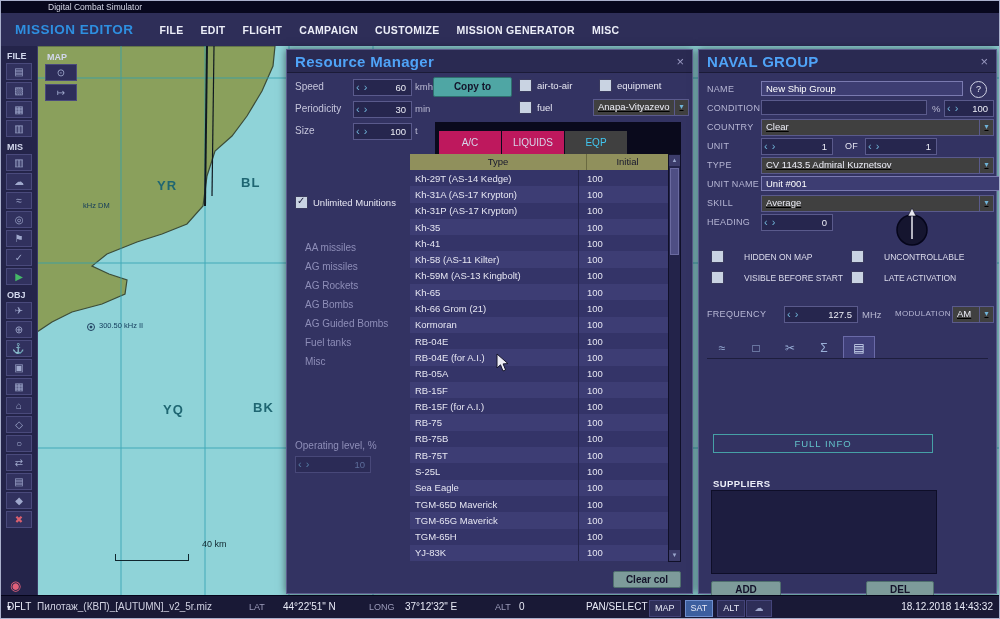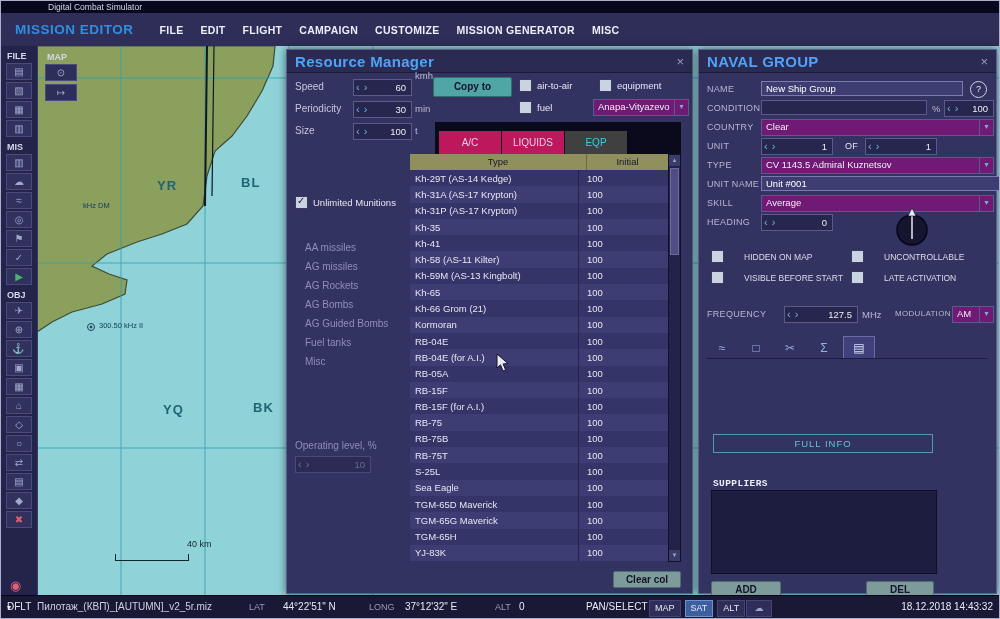--- a/index.html
+++ b/index.html
@@ -22,40 +22,40 @@
   .tb-label{color:#d2d7ec;font-size:9px;font-weight:bold;margin:5px 0 2px 6px;}
   .tb-btn{width:24px;height:15px;margin:2px auto;background:#31315e;border:1px solid #4a4a7c;display:flex;align-items:center;justify-content:center;cursor:default;}
   .tb-glyph{font-size:10px;color:#9fa8cc;line-height:1;}
   .tb-bottom{position:absolute;left:9px;bottom:4px;font-size:13px;line-height:1;cursor:default;}
 
   
   .map{position:absolute;left:36px;top:0;right:0;bottom:0;background:#8fd3d8;overflow:hidden;}
   .map svg.geo{position:absolute;left:0;top:0;}
   .grid-label{position:absolute;color:#1f6672;font-size:13px;font-weight:bold;letter-spacing:1px;}
   .map-note{position:absolute;color:#123a5a;font-size:7.5px;white-space:nowrap;}
-  .map-scale-text{position:absolute;left:150px;top:493px;color:#10262e;font-size:9px;}
+  .map-scale-text{position:absolute;left:165px;top:493px;color:#10262e;font-size:9px;}
   .map-scale-bracket{position:absolute;left:78px;top:508px;width:72px;height:6px;border-left:1.5px solid #10262e;border-right:1.5px solid #10262e;border-bottom:1.5px solid #10262e;}
   .map-tools{position:absolute;left:44px;top:6px;z-index:8;}
   .map-tools .tb-label{margin:0 0 2px 2px;}
   .mt-btn{width:30px;height:15px;margin-bottom:3px;background:#2e2e5a;border:1px solid #4a4a7c;display:flex;align-items:center;justify-content:center;cursor:default;}
 
   
   .panel{position:absolute;background:#333362;border:1px solid #5c5c8e;box-shadow:0 0 8px rgba(0,0,0,.55);z-index:10;}
   .panel-title{height:22px;background:#2a2a52;border-bottom:1px solid #1b1b38;display:flex;align-items:center;padding:0 8px;}
   .panel-title .pt-text{color:#4fa3f7;font-weight:bold;font-size:15px;letter-spacing:.3px;}
   .panel-close{margin-left:auto;color:#9a9ac2;font-size:13px;line-height:1;cursor:default;}
 
   .flabel{position:absolute;color:#c6c6dc;font-size:10px;white-space:nowrap;}
   .unit{position:absolute;color:#b9b9d2;font-size:9.5px;}
   .stepper{position:absolute;height:15px;background:#26264e;border:1px solid #5a5a8c;display:flex;align-items:center;}
   .stepper .arr{color:#6fb4d8;font-size:11px;line-height:1;padding:0 2px;cursor:default;}
   .stepper .val{flex:1;text-align:right;padding-right:5px;color:#ecedf6;font-size:9.5px;}
   .stepper.disabled{opacity:.55;}
   .stepper.disabled .val{color:#7e9cc8;}
-  .select{position:absolute;height:15px;background:#701a75;border:1px solid #5a5a8c;display:flex;align-items:stretch;}
+  .select{position:absolute;height:15px;background:#404040;border:1px solid #5a5a8c;display:flex;align-items:stretch;text-decoration:underline;}
   .select .sval{flex:1;color:#ecedf6;font-size:9.5px;line-height:13px;padding-left:4px;white-space:nowrap;overflow:hidden;}
   .select .sarr{width:13px;border-left:1px solid #5a5a8c;color:#6fb4d8;font-size:8px;text-align:center;line-height:13px;cursor:default;}
   .tinput{position:absolute;height:15px;background:#3d3d72;border:1px solid #7a7ab0;color:#fff;font-size:9.5px;padding:0 4px;font-family:"Liberation Sans",sans-serif;box-sizing:border-box;}
   .cb{width:11px;height:11px;background:#c9d3e2;border:1px solid #3a3a5e;position:relative;flex:none;}
   .cb.checked::after{content:"✓";position:absolute;left:1px;top:-2px;color:#1a1a38;font-size:10px;}
   .check{position:absolute;display:flex;align-items:center;gap:5px;cursor:default;}
   .check .cb-label{color:#e6e6f2;font-size:9.5px;white-space:nowrap;}
   .btn{position:absolute;background:#7d9b9a;border:1px solid #4f6f6e;border-radius:2px;color:#13132a;font-size:10px;font-weight:bold;text-align:center;cursor:default;}
 
   
@@ -82,21 +82,21 @@
   .ng{left:697px;right:2px;top:3px;bottom:2px;}
   .ng .flabel{color:#b6b6d4;font-size:9px;letter-spacing:.3px;}
   .help-btn{position:absolute;width:15px;height:15px;border:1px solid #cfd2e4;border-radius:50%;color:#e8eaf4;font-size:9px;line-height:15px;text-align:center;cursor:default;}
   #ng-checks{position:absolute;left:12px;top:200px;display:grid;grid-template-columns:140px auto;row-gap:8px;}
   .ng-check{display:flex;align-items:center;gap:20px;cursor:default;}
   .ng-check .cb-label{color:#dcdcEC;font-size:8.5px;white-space:nowrap;}
   #ng-tabs{position:absolute;left:8px;right:8px;top:284px;height:24px;border-bottom:1px solid #1e1e3e;display:flex;gap:4px;align-items:flex-end;}
   .ng-tab{width:30px;height:21px;display:flex;align-items:center;justify-content:center;color:#9ab0d8;font-size:12px;cursor:default;}
   .ng-tab.active{background:#40407a;border:1px solid #6a6aa8;border-bottom:none;color:#d5e2f8;}
   .full-info{position:absolute;left:14px;top:384px;width:218px;height:17px;border:1px solid #46a0a6;color:#63c2ca;font-size:9.5px;letter-spacing:1px;text-align:center;line-height:17px;cursor:default;}
-  .suppliers-label{position:absolute;left:14px;top:428px;color:#eceef8;font-size:9.5px;font-weight:bold;letter-spacing:.4px;font-family:Liberation Mono, monospace;}
+  .suppliers-label{position:absolute;left:14px;top:428px;color:#eceef8;font-size:9.5px;font-weight:bold;letter-spacing:.4px;}
   .suppliers-box{position:absolute;left:12px;top:440px;width:224px;height:82px;background:#1d1d40;border:1px solid #0e0e28;}
   .ng-compass{position:absolute;left:193px;top:156px;cursor:default;}
 
   
   .statusbar{position:absolute;left:0;right:0;bottom:0;height:22px;background:#191936;border-top:1px solid #05051a;z-index:20;}
   .statusbar span{position:absolute;line-height:22px;font-size:10px;color:#e8eaf6;white-space:nowrap;}
   .sb-label{color:#9a9ab8 !important;font-size:9px !important;}
   #sb-btns{position:absolute;left:648px;top:3.5px;display:flex;gap:4px;}
   .sb-btn{position:static !important;height:15px;line-height:15px !important;padding:0 5px;background:#2e2e58;border:1px solid #44447a;font-size:9px !important;cursor:default;}
   .sb-btn.active{background:#3d5f9f;border-color:#6f8fd0;}
@@ -258,21 +258,21 @@
         <span class="pt-text">Resource Manager</span>
         <span class="panel-close">×</span>
       </div>
 
       <span class="flabel" style="left:8px;top:31px">Speed</span>
       <div class="stepper" style="left:66px;top:29px;width:57px">
         <span class="arr">‹</span>
         <span class="arr">›</span>
         <span class="val">60</span>
       </div>
-      <span class="unit" style="left:128px;top:20px">kmh</span>
+      <span class="unit" style="left:128px;top:31px">kmh</span>
       <div class="btn" style="left:146px;top:27px;width:77px;height:18px;line-height:18px;background:#4fa6a4;border-color:#2f6f6e">Copy to</div>
       <label class="check" style="left:232px;top:29px">
         <span class="cb"></span>
         <span class="cb-label">air-to-air</span>
       </label>
       <label class="check" style="left:312px;top:29px">
         <span class="cb"></span>
         <span class="cb-label">equipment</span>
       </label>
 

